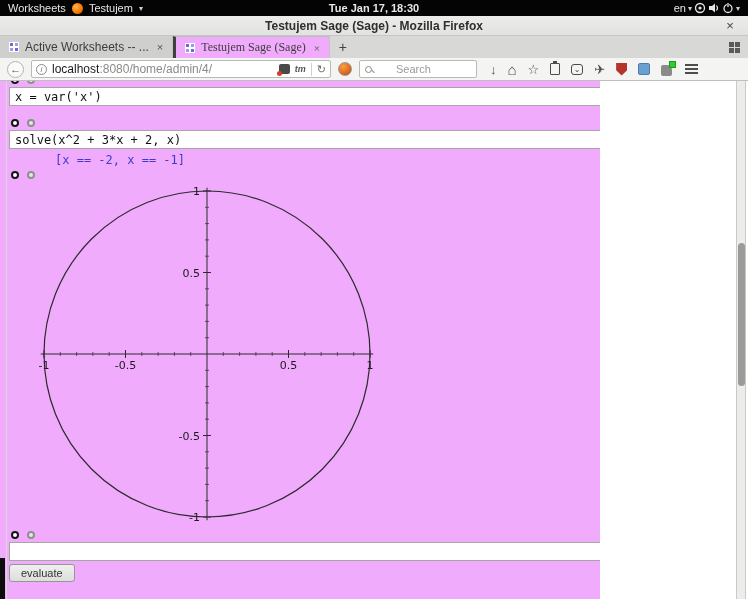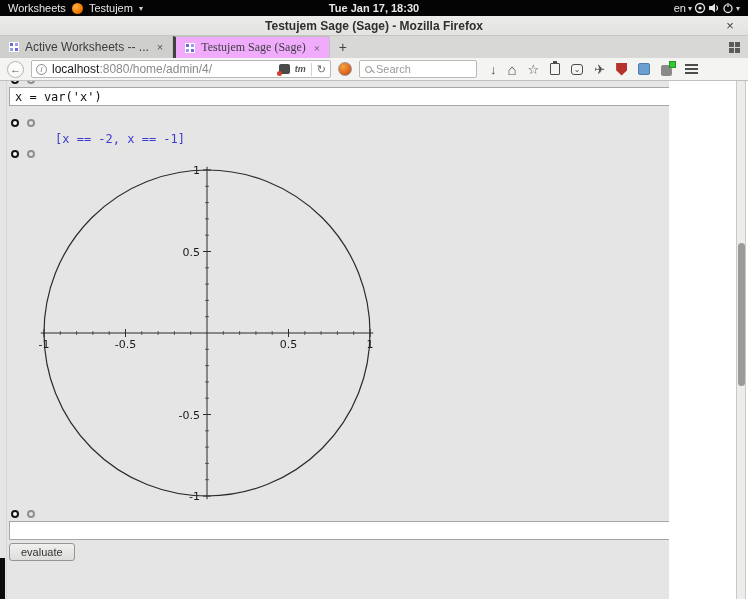--- a/index.html
+++ b/index.html
@@ -58,39 +58,39 @@
   .vsep { width:1px; height:13px; background:#d0d0ce; flex:0 0 auto; }
   .reload { font-size:11px; color:#666; flex:0 0 auto; }
   .addon-ball { width:14px; height:14px; border-radius:50%;
     background:radial-gradient(circle at 35% 30%, #f6a340 0%, #e2671f 60%, #a33414 100%);
     border:1px solid #9a9a98; flex:0 0 auto; }
   .searchbar { width:118px; height:18px; background:#fff; border:1px solid #b9b9b7; border-radius:2px;
     display:flex; align-items:center; padding:0 5px; gap:4px; }
   .mag { width:7px; height:7px; border:1.4px solid #8a8a88; border-radius:50%; position:relative; flex:0 0 auto;}
   .mag::after { content:""; position:absolute; width:4px; height:1.4px; background:#8a8a88;
     transform:rotate(45deg); right:-3.5px; bottom:-1px; }
-  .searchbar input { border:none; outline:none; font-size:11px; color:#333; width:100%; background:transparent; }
+  .searchbar input { border:none; outline:none; font-size:11px; color:#333; width:100%; background:transparent;margin-left:20px; }
   .searchbar input::placeholder { color:#9a9a98; }
   .navicons { display:flex; align-items:center; gap:11px; margin-left:6px; color:#4c4c4a; }
   .nico { font-size:13px; line-height:13px; }
   .clipbox { width:10px; height:12px; border:1.4px solid #4c4c4a; border-radius:1px; position:relative; }
   .clipbox::after { content:""; position:absolute; top:-3px; left:2px; width:4px; height:2px; background:#4c4c4a; }
   .pocketbox { width:12px; height:11px; border:1.4px solid #4c4c4a; border-radius:3px;
     color:#4c4c4a; font-size:8px; line-height:9px; text-align:center; }
   .redshield { width:11px; height:13px; background:#b5332c;
     clip-path:polygon(0 0,100% 0,100% 60%,50% 100%,0 60%); }
   .bluesq { width:12px; height:12px; background:#6b9fd2; border-radius:2px; border:1px solid #4e7dab; }
   .badged { position:relative; width:13px; height:13px; }
   .badged .hand { width:11px; height:11px; background:#8a8a88; border-radius:2px 5px 2px 2px; position:absolute; bottom:0; left:0; }
   .badged .badge { position:absolute; top:-2px; right:-2px; width:7px; height:7px; background:#37c837; border:1px solid #1f9a1f; }
   .burger { display:flex; flex-direction:column; gap:2px; }
   .burger i { width:13px; height:2px; background:#4c4c4a; }
 
   
-  .content { position:absolute; left:0; top:81px; width:669px; height:518px; background:#e5e5e5; overflow:hidden; }
+  .content { position:absolute; left:0; top:81px; width:600px; height:518px; background:#f0abfc; overflow:hidden; }
   .content .leftline { position:absolute; left:6px; top:0; bottom:0; width:1px; background:#d8d8d6; }
   .page { position:absolute; left:9px; top:0; width:708px; }
 
   .cellctl { display:flex; align-items:center; gap:8px; height:10px; margin:12px 0 2px 2px; }
   .cellctl.first { margin-top:-6px; }
   .ring { width:8px; height:8px; border:2.4px solid #141414; border-radius:50%; background:#fff; }
   .bubble { width:8px; height:8px; border:2px solid #8f8f8f; border-radius:50%; background:#e6e6e6; }
 
   .cellin { display:block; width:708px; height:19px; border:1px solid #a6a6a6; background:#fff;
     font-family:"DejaVu Sans Mono", monospace; font-size:12px; color:#111; padding:2px 5px; margin-top:1px; outline:none; }
@@ -223,20 +223,21 @@
     <div class="cellctl first">
       <span class="ring"></span>
       <span class="bubble"></span>
     </div>
     <input class="cellin" readonly="" value="x = var('x')" style="">
 
     <div class="cellctl">
       <span class="ring"></span>
       <span class="bubble"></span>
     </div>
+    <input class="cellin" readonly="" value="solve(x^2 + 3*x + 2, x)" style="">
     <div class="cellout">[x == -2, x == -1]</div>
 
     <div class="cellctl" style="margin-top:2px;">
       <span class="ring"></span>
       <span class="bubble"></span>
     </div>
 
     <div class="plotwrap">
       <svg class="plot" width="380" height="348">
           <line x1="2.740000000000009" y1="172" x2="335.26" y2="172" stroke="#2b2b2b" stroke-width="1"></line>

